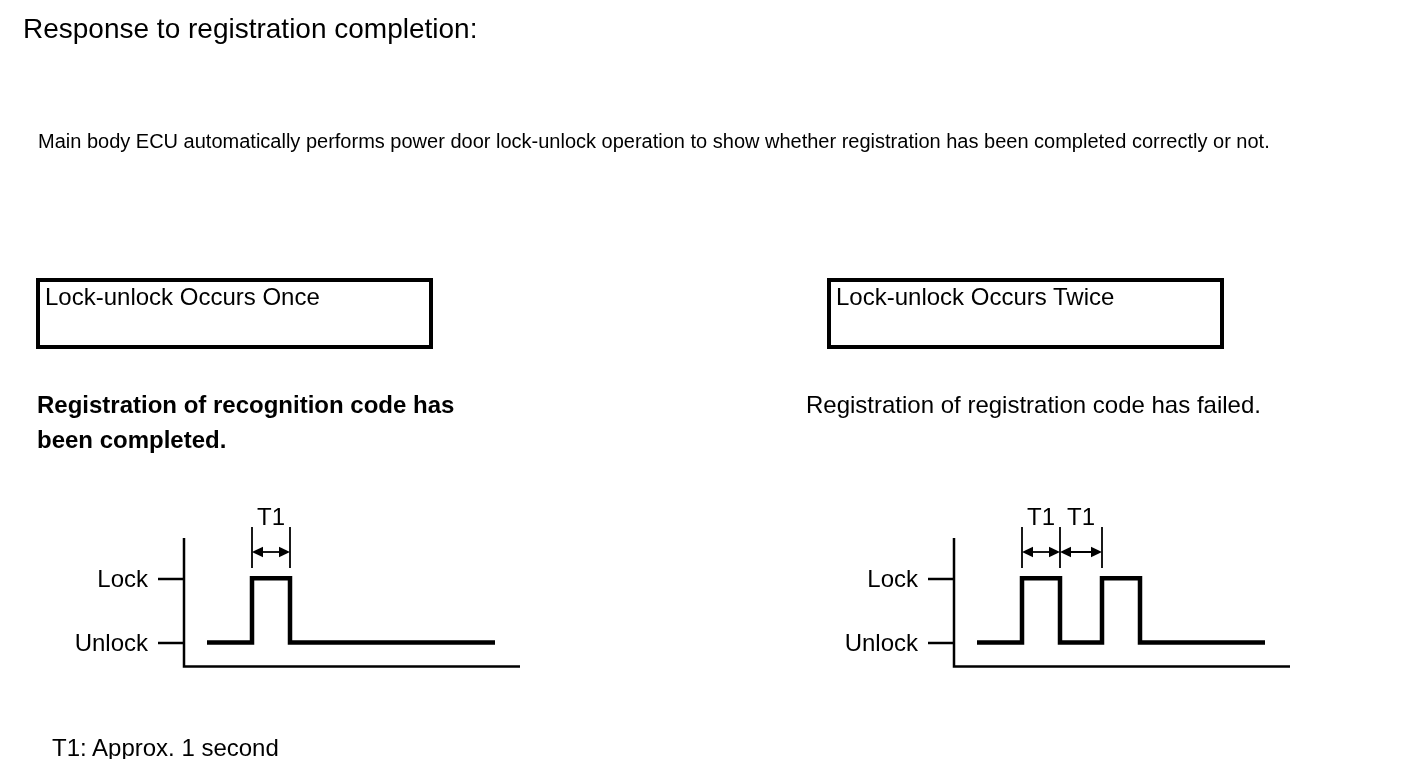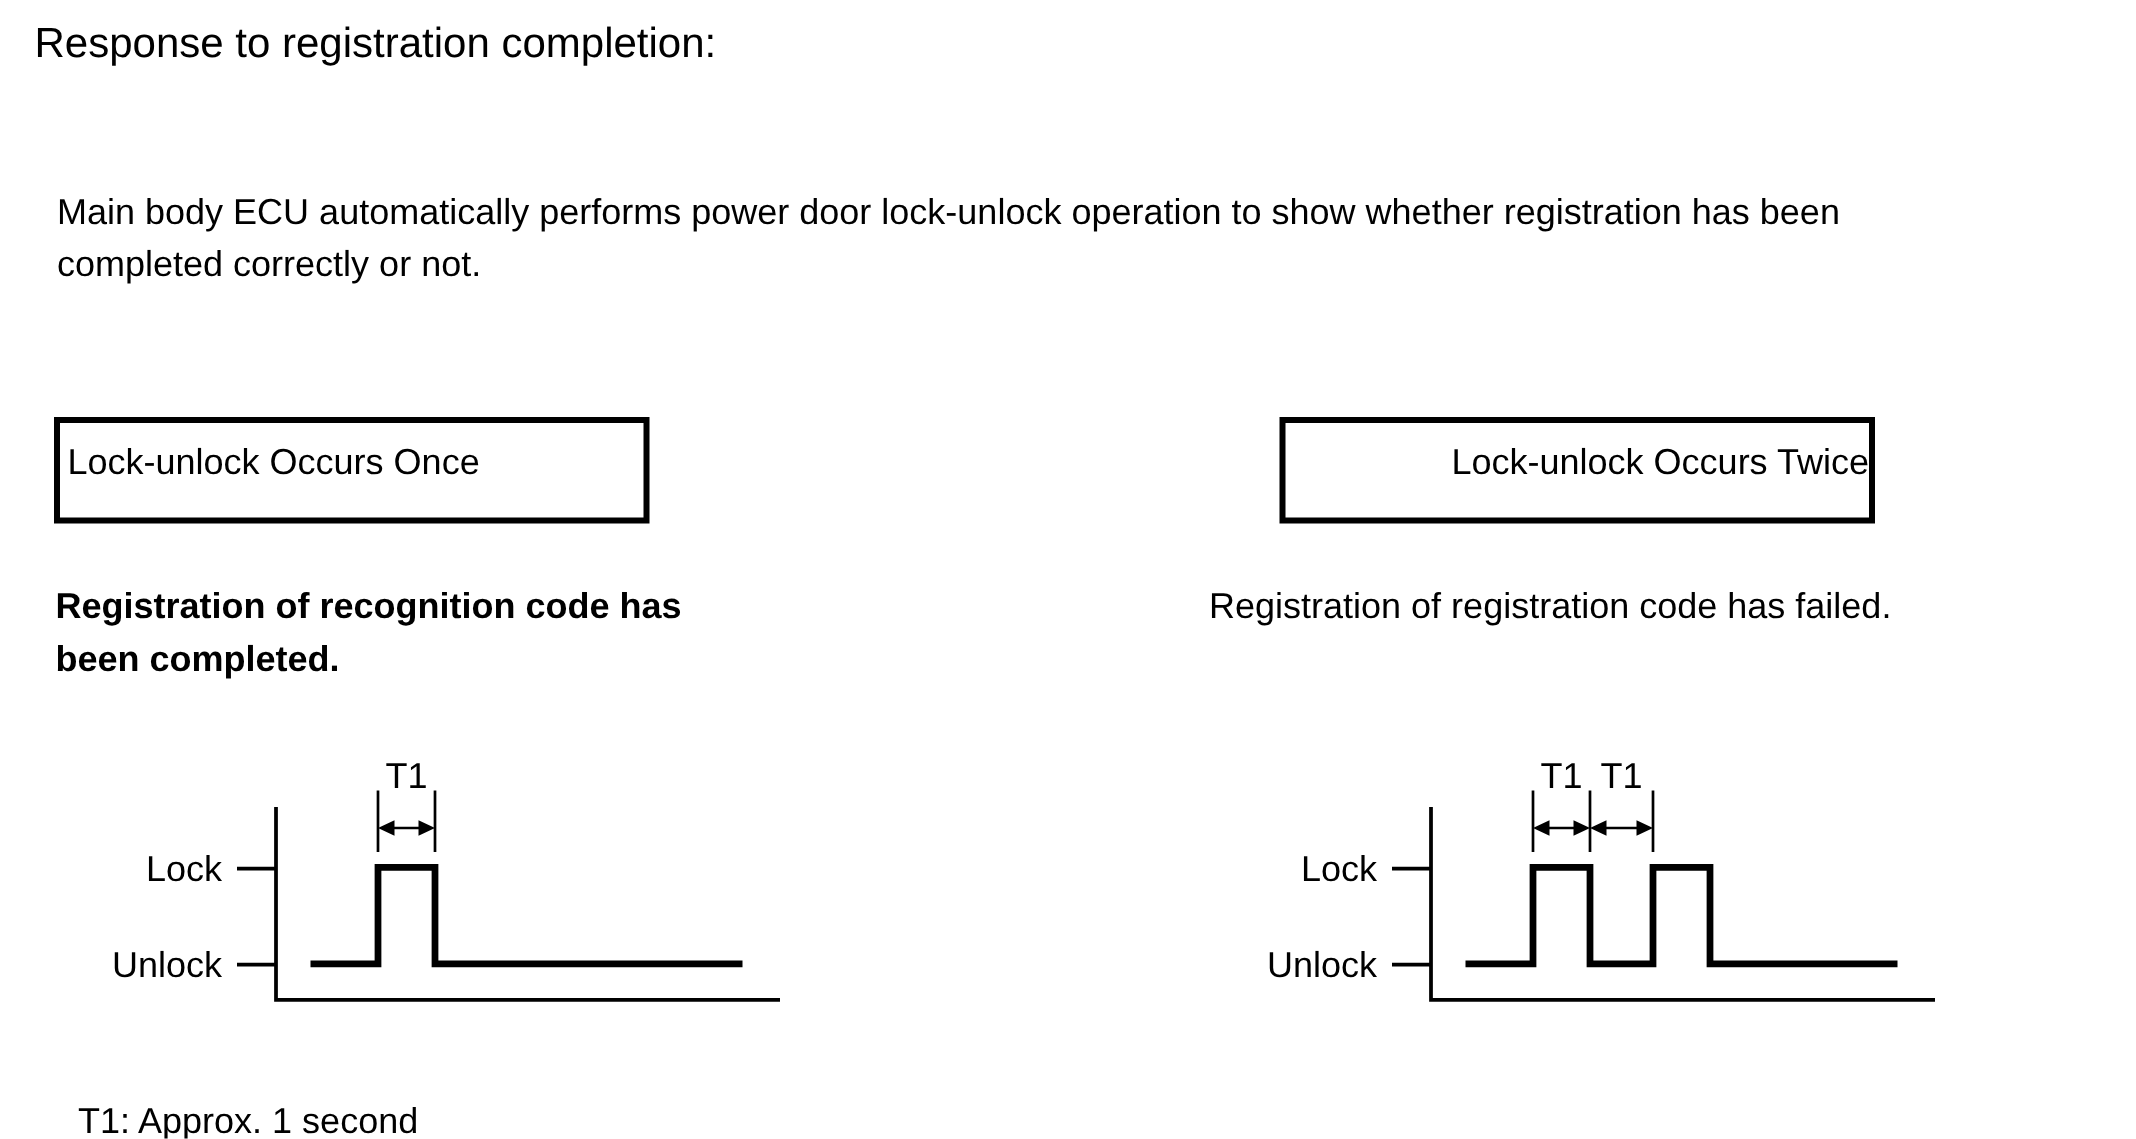--- a/index.html
+++ b/index.html
@@ -12,31 +12,31 @@
     font-family: "Liberation Sans", sans-serif;
   }
   .page { position: relative; width: 1424px; height: 759px; background: var(--bg); overflow: hidden; }
 
   .title {
     position: absolute; left: 23px; top: 13px;
     font-size: 28px; font-weight: 400; margin: 0; text-align: right;
   }
   .description {
     position: absolute; left: 38px; top: 124px; width: 1290px;
-    font-size: 24px; line-height: 35px; margin: 0;
+    font-size: 20px; line-height: 35px; margin: 0;
   }
   .result-box {
     position: absolute; top: 278px;
     width: 397px; height: 71px;
     border: 4px solid var(--ink);
     font-size: 24px; line-height: 30px;
-    padding: 12px 0 0 5px;
+    padding: 0 0 0 5px;
   }
   .result-box.left { left: 36px; }
-  .result-box.right { left: 853px; text-align: right; }
+  .result-box.right { left: 827px; }
 
   .caption {
     position: absolute; top: 387px; width: 462px;
     font-size: 24px; line-height: 35px; margin: 0;
   }
   .caption.left { left: 37px; font-weight: bold; }
   .caption.right { left: 806px; }
 
   .diagram { position: absolute; top: 495px; width: 515px; height: 185px; }
   .diagram.left { left: 30px; }

